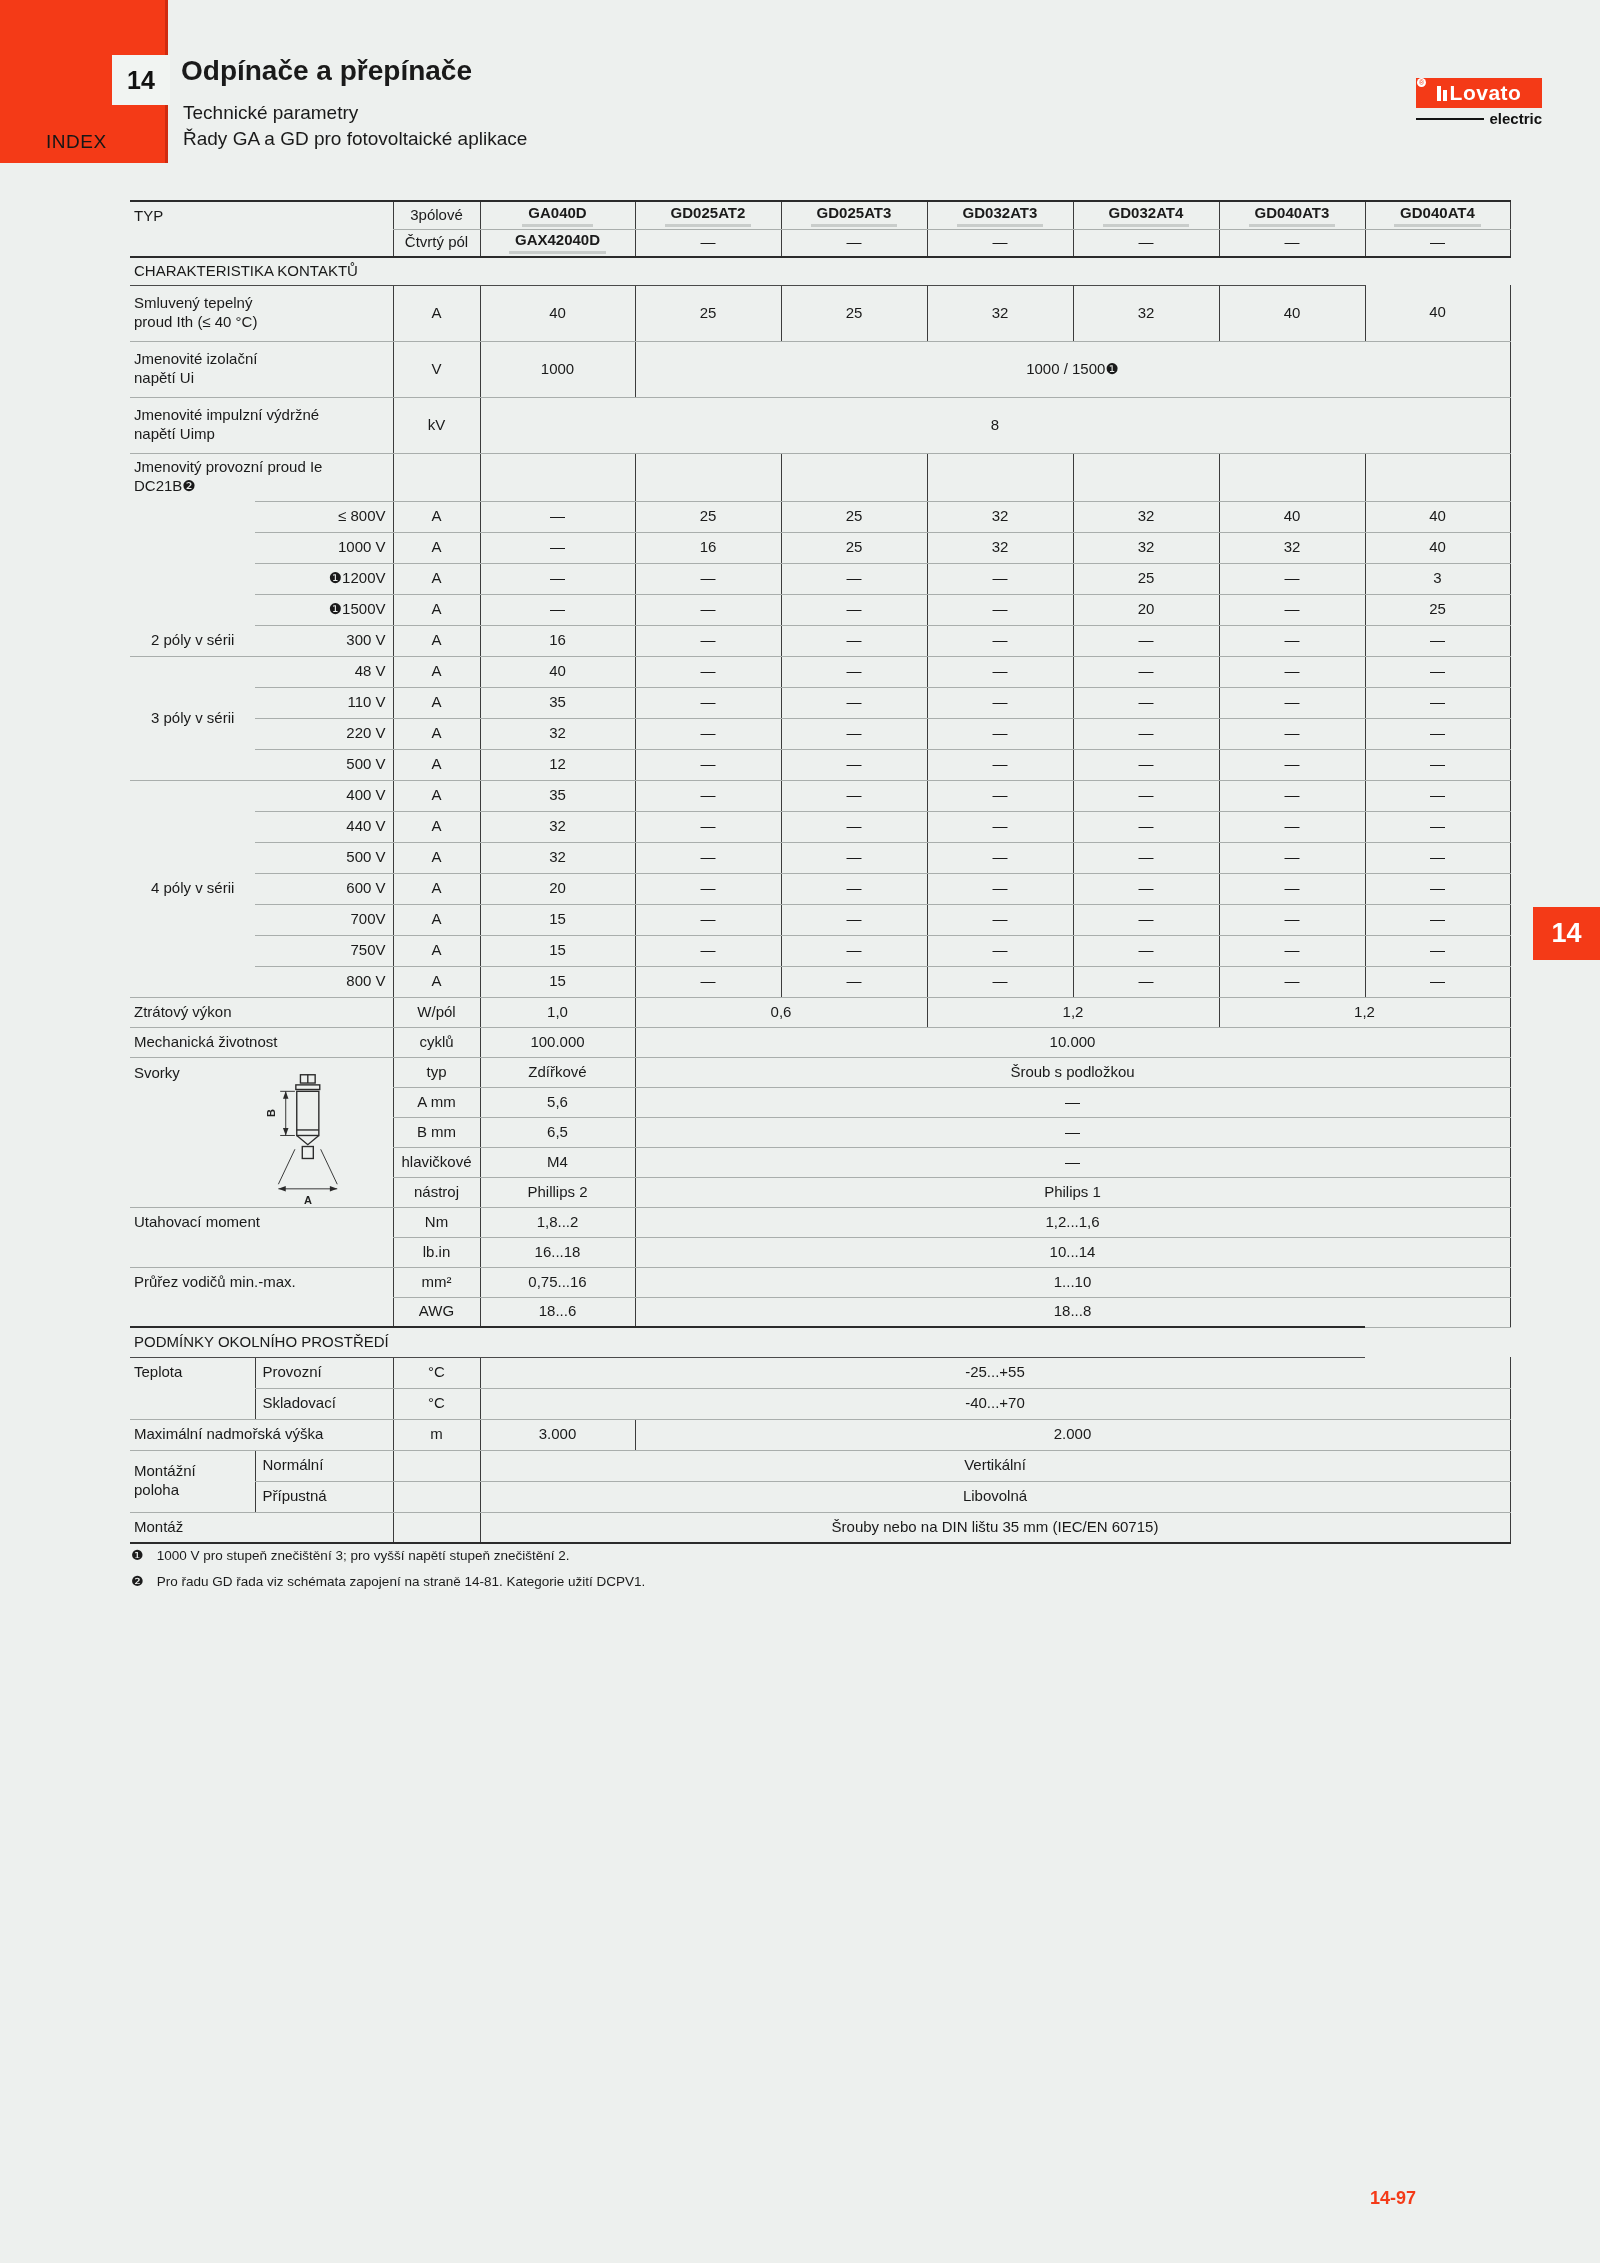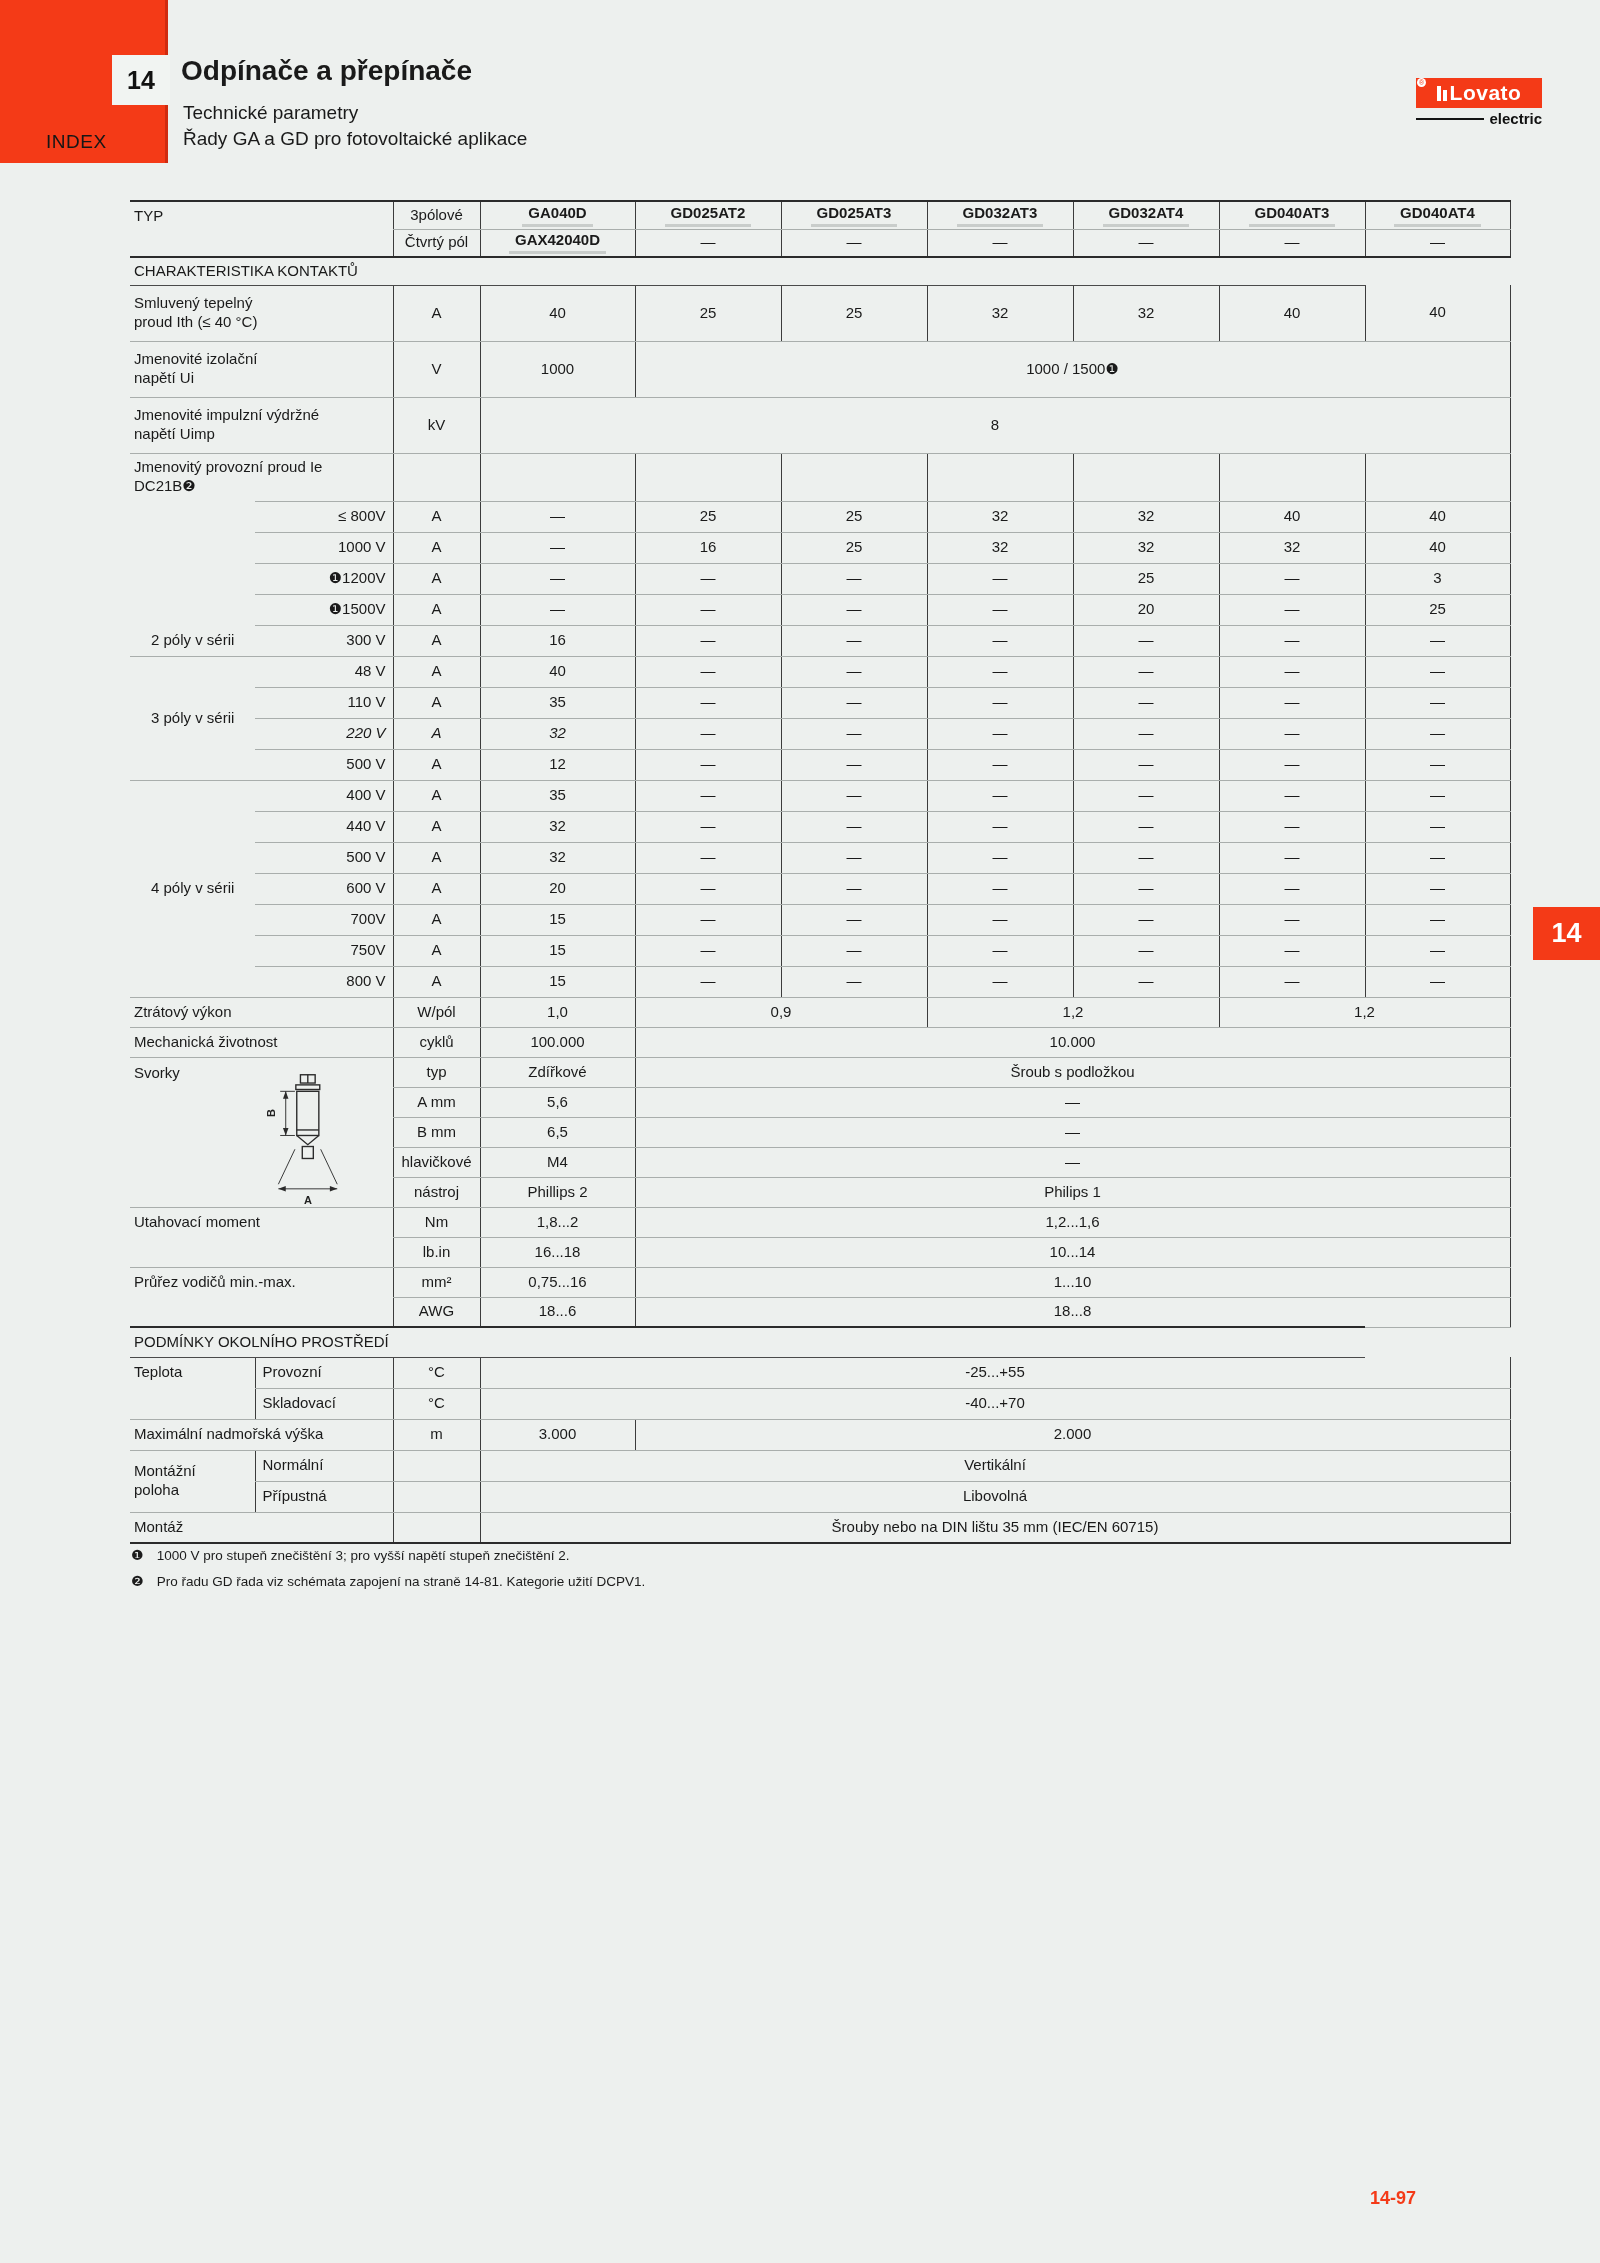--- a/index.html
+++ b/index.html
@@ -237,21 +237,21 @@
           <td class="sub">110 V</td>
           <td class="unit">A</td>
           <td class="val">35</td>
           <td class="val">—</td>
           <td class="val">—</td>
           <td class="val">—</td>
           <td class="val">—</td>
           <td class="val">—</td>
           <td class="val">—</td>
         </tr>
-        <tr style="height: 31px; font-style: italic;">
+        <tr style="height: 31px;">
           <td class="sub">220 V</td>
           <td class="unit">A</td>
           <td class="val">32</td>
           <td class="val">—</td>
           <td class="val">—</td>
           <td class="val">—</td>
           <td class="val">—</td>
           <td class="val">—</td>
           <td class="val">—</td>
         </tr>
@@ -341,21 +341,21 @@
           <td class="val">—</td>
           <td class="val">—</td>
           <td class="val">—</td>
           <td class="val">—</td>
           <td class="val">—</td>
         </tr>
         <tr style="height: 30px;">
           <td class="lab" colspan="2">Ztrátový výkon</td>
           <td class="unit">W/pól</td>
           <td class="val">1,0</td>
-          <td class="val" colspan="2">0,9</td>
+          <td class="val" colspan="2">0,6</td>
           <td class="val" colspan="2">1,2</td>
           <td class="val" colspan="2">1,2</td>
         </tr>
         <tr style="height: 30px;">
           <td class="lab" colspan="2">Mechanická životnost</td>
           <td class="unit">cyklů</td>
           <td class="val">100.000</td>
           <td class="val" colspan="6">10.000</td>
         </tr>
         <tr style="height: 30px;">

